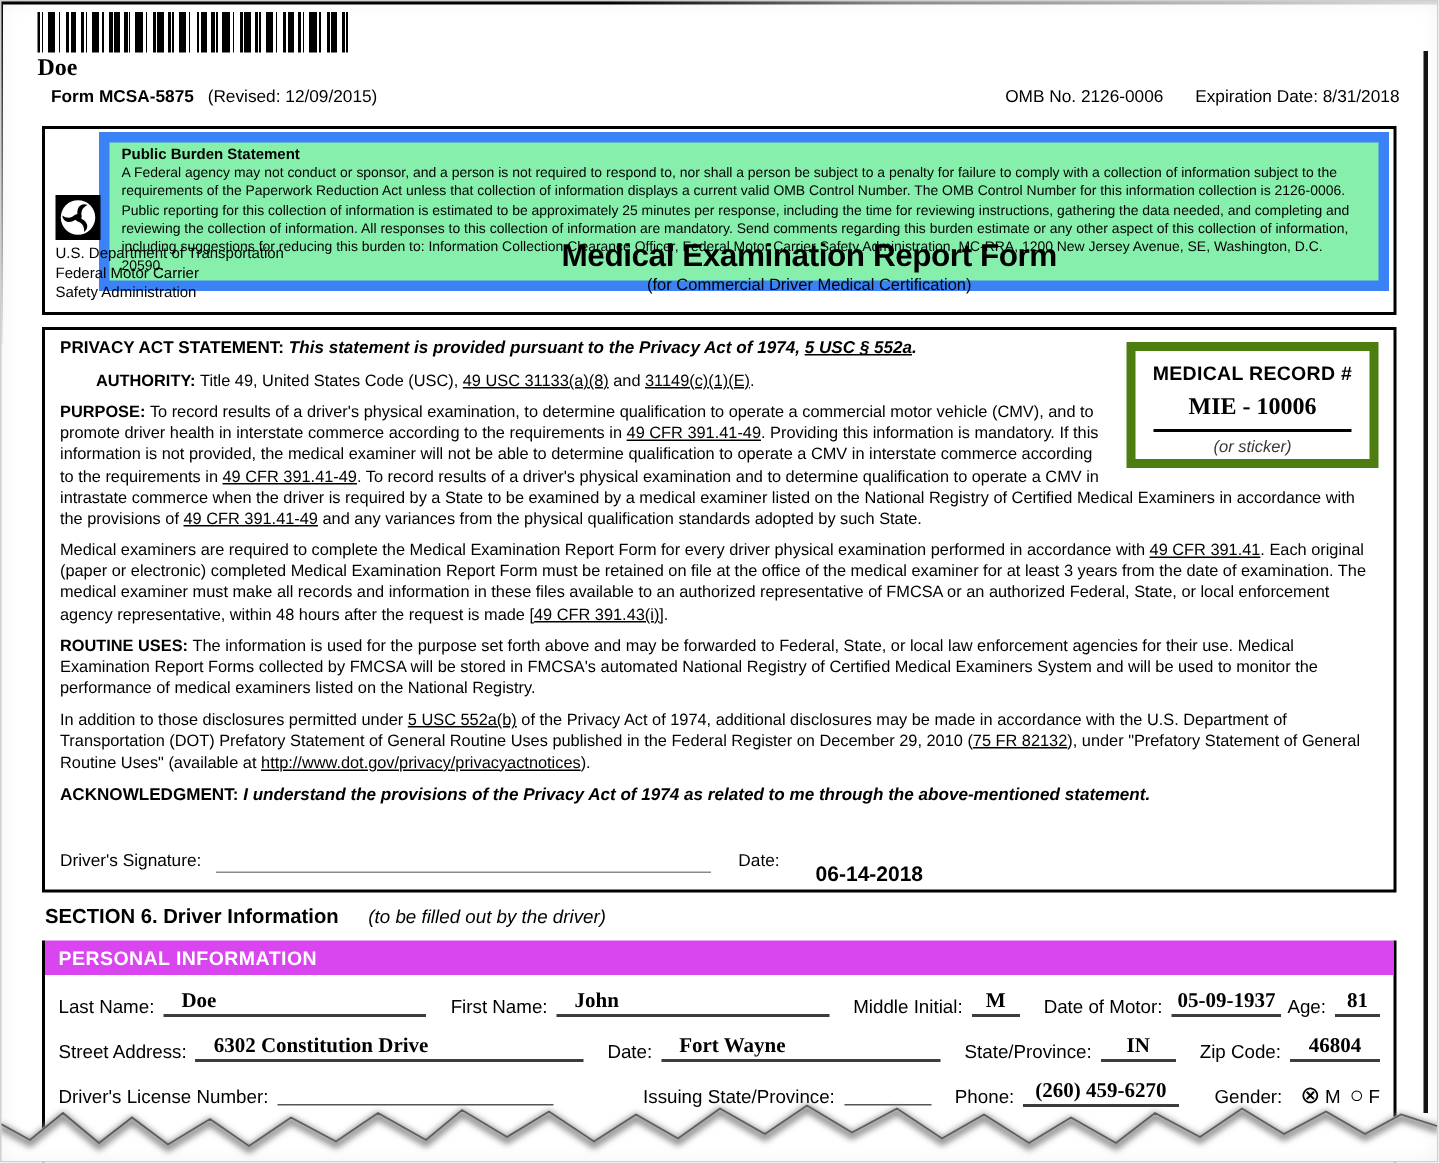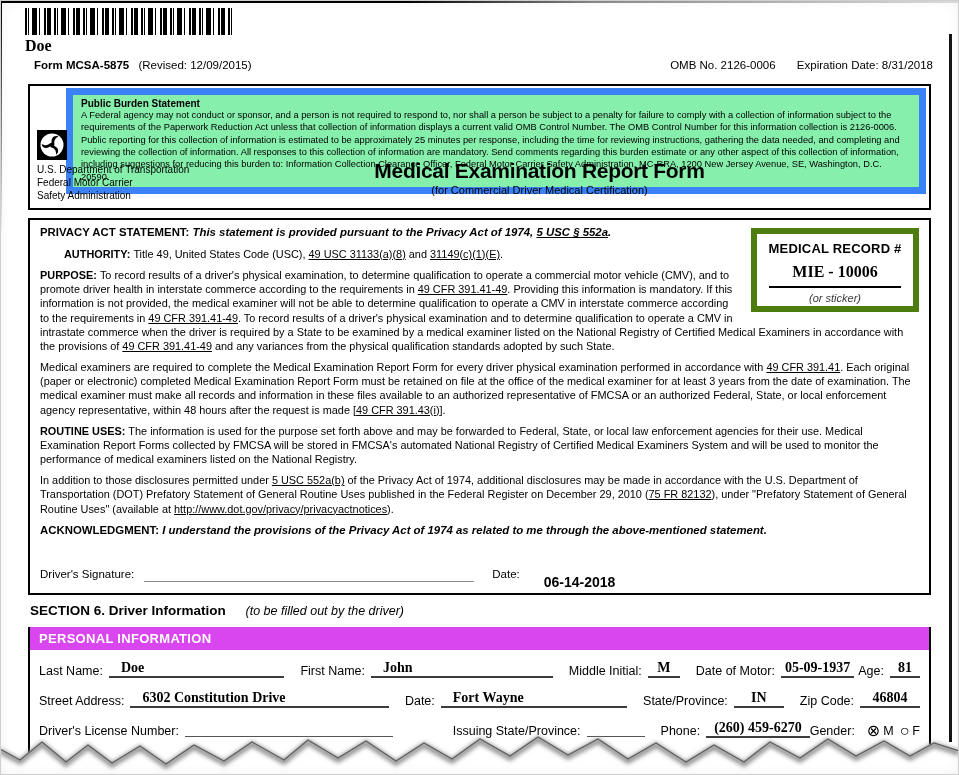--- a/index.html
+++ b/index.html
@@ -192,21 +192,21 @@
       </div>
       <div class="field-row">
         <span class="lbl">Driver's License Number:</span>
         <span class="blank grow1" style="max-width:215px"></span>
         <span class="gap" style="flex:0 0 60px"></span>
         <span class="lbl">Issuing State/Province:</span>
         <span class="blank" style="width:58px"></span>
         <span class="gap"></span>
         <span class="lbl">Phone:</span>
         <span class="fill" style="padding:0 8px">(260) 459-6270</span>
-        <span class="lbl" style="margin-left:0">Gender:</span>
+        <span class="lbl" style="margin-left:24px">Gender:</span>
         <span class="gender-mark">⊗</span>
         <span>M</span>
         <span class="gender-mark">○</span>
         <span>F</span>
       </div>
     </div>
   </div>
 
   <svg class="tear" viewBox="0 0 959 61" preserveAspectRatio="none">
     <defs>

